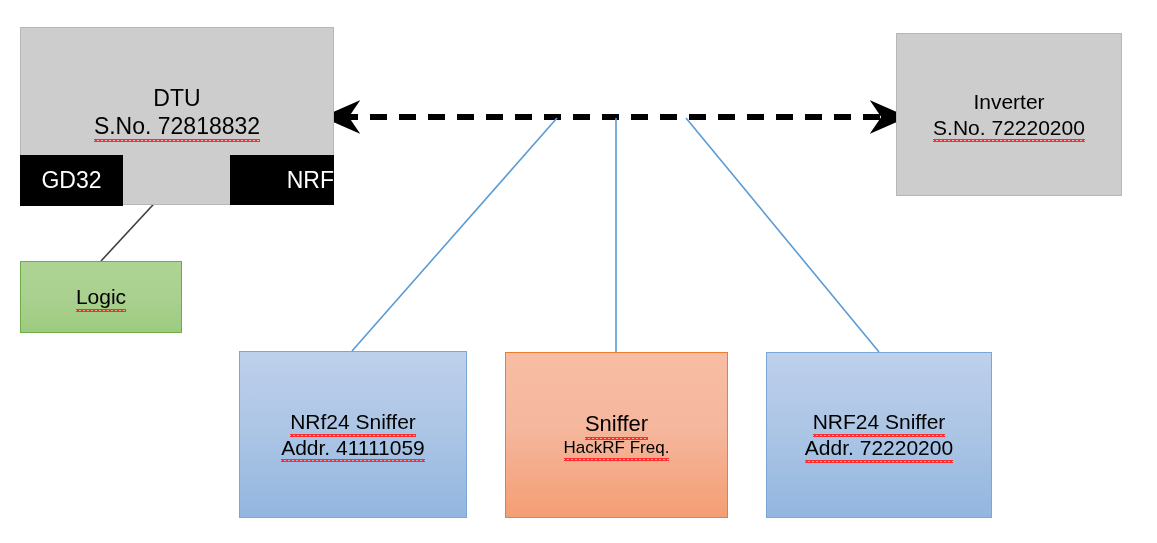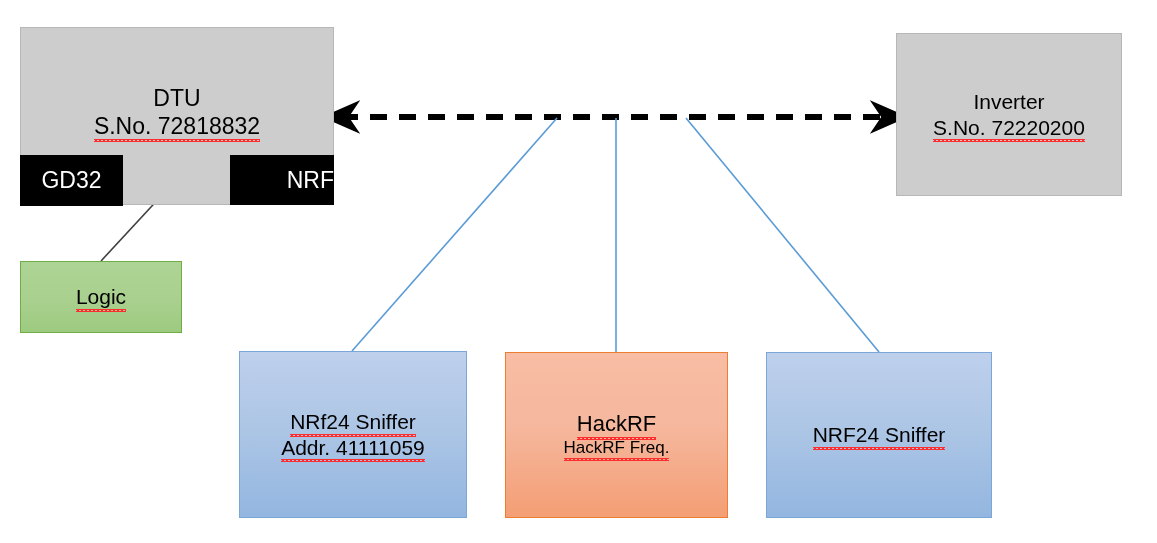--- a/index.html
+++ b/index.html
@@ -189,21 +189,22 @@
     <div class="ln">Inverter</div>
     <div class="ln"><span class="sq">S.No. 72220200</span></div>
   </div>
 
   <div class="node device" id="sniffer-left-box">
     <div class="ln"><span class="sq">NRf24 Sniffer</span></div>
     <div class="ln"><span class="sq">Addr. 41111059</span></div>
   </div>
 
   <div class="node device" id="hackrf-box">
-    <div class="title"><span class="sq">HackRF</span></div>
+    <div class="title"><span class="sq">Sniffer</span></div>
     <div class="sub"><span class="sq">HackRF Freq.</span></div>
   </div>
 
   <div class="node device" id="sniffer-right-box">
     <div class="ln"><span class="sq">NRF24 Sniffer</span></div>
+    <div class="ln"><span class="sq">Addr. 72220200</span></div>
   </div>
 
 </div>
 
 </body></html>

